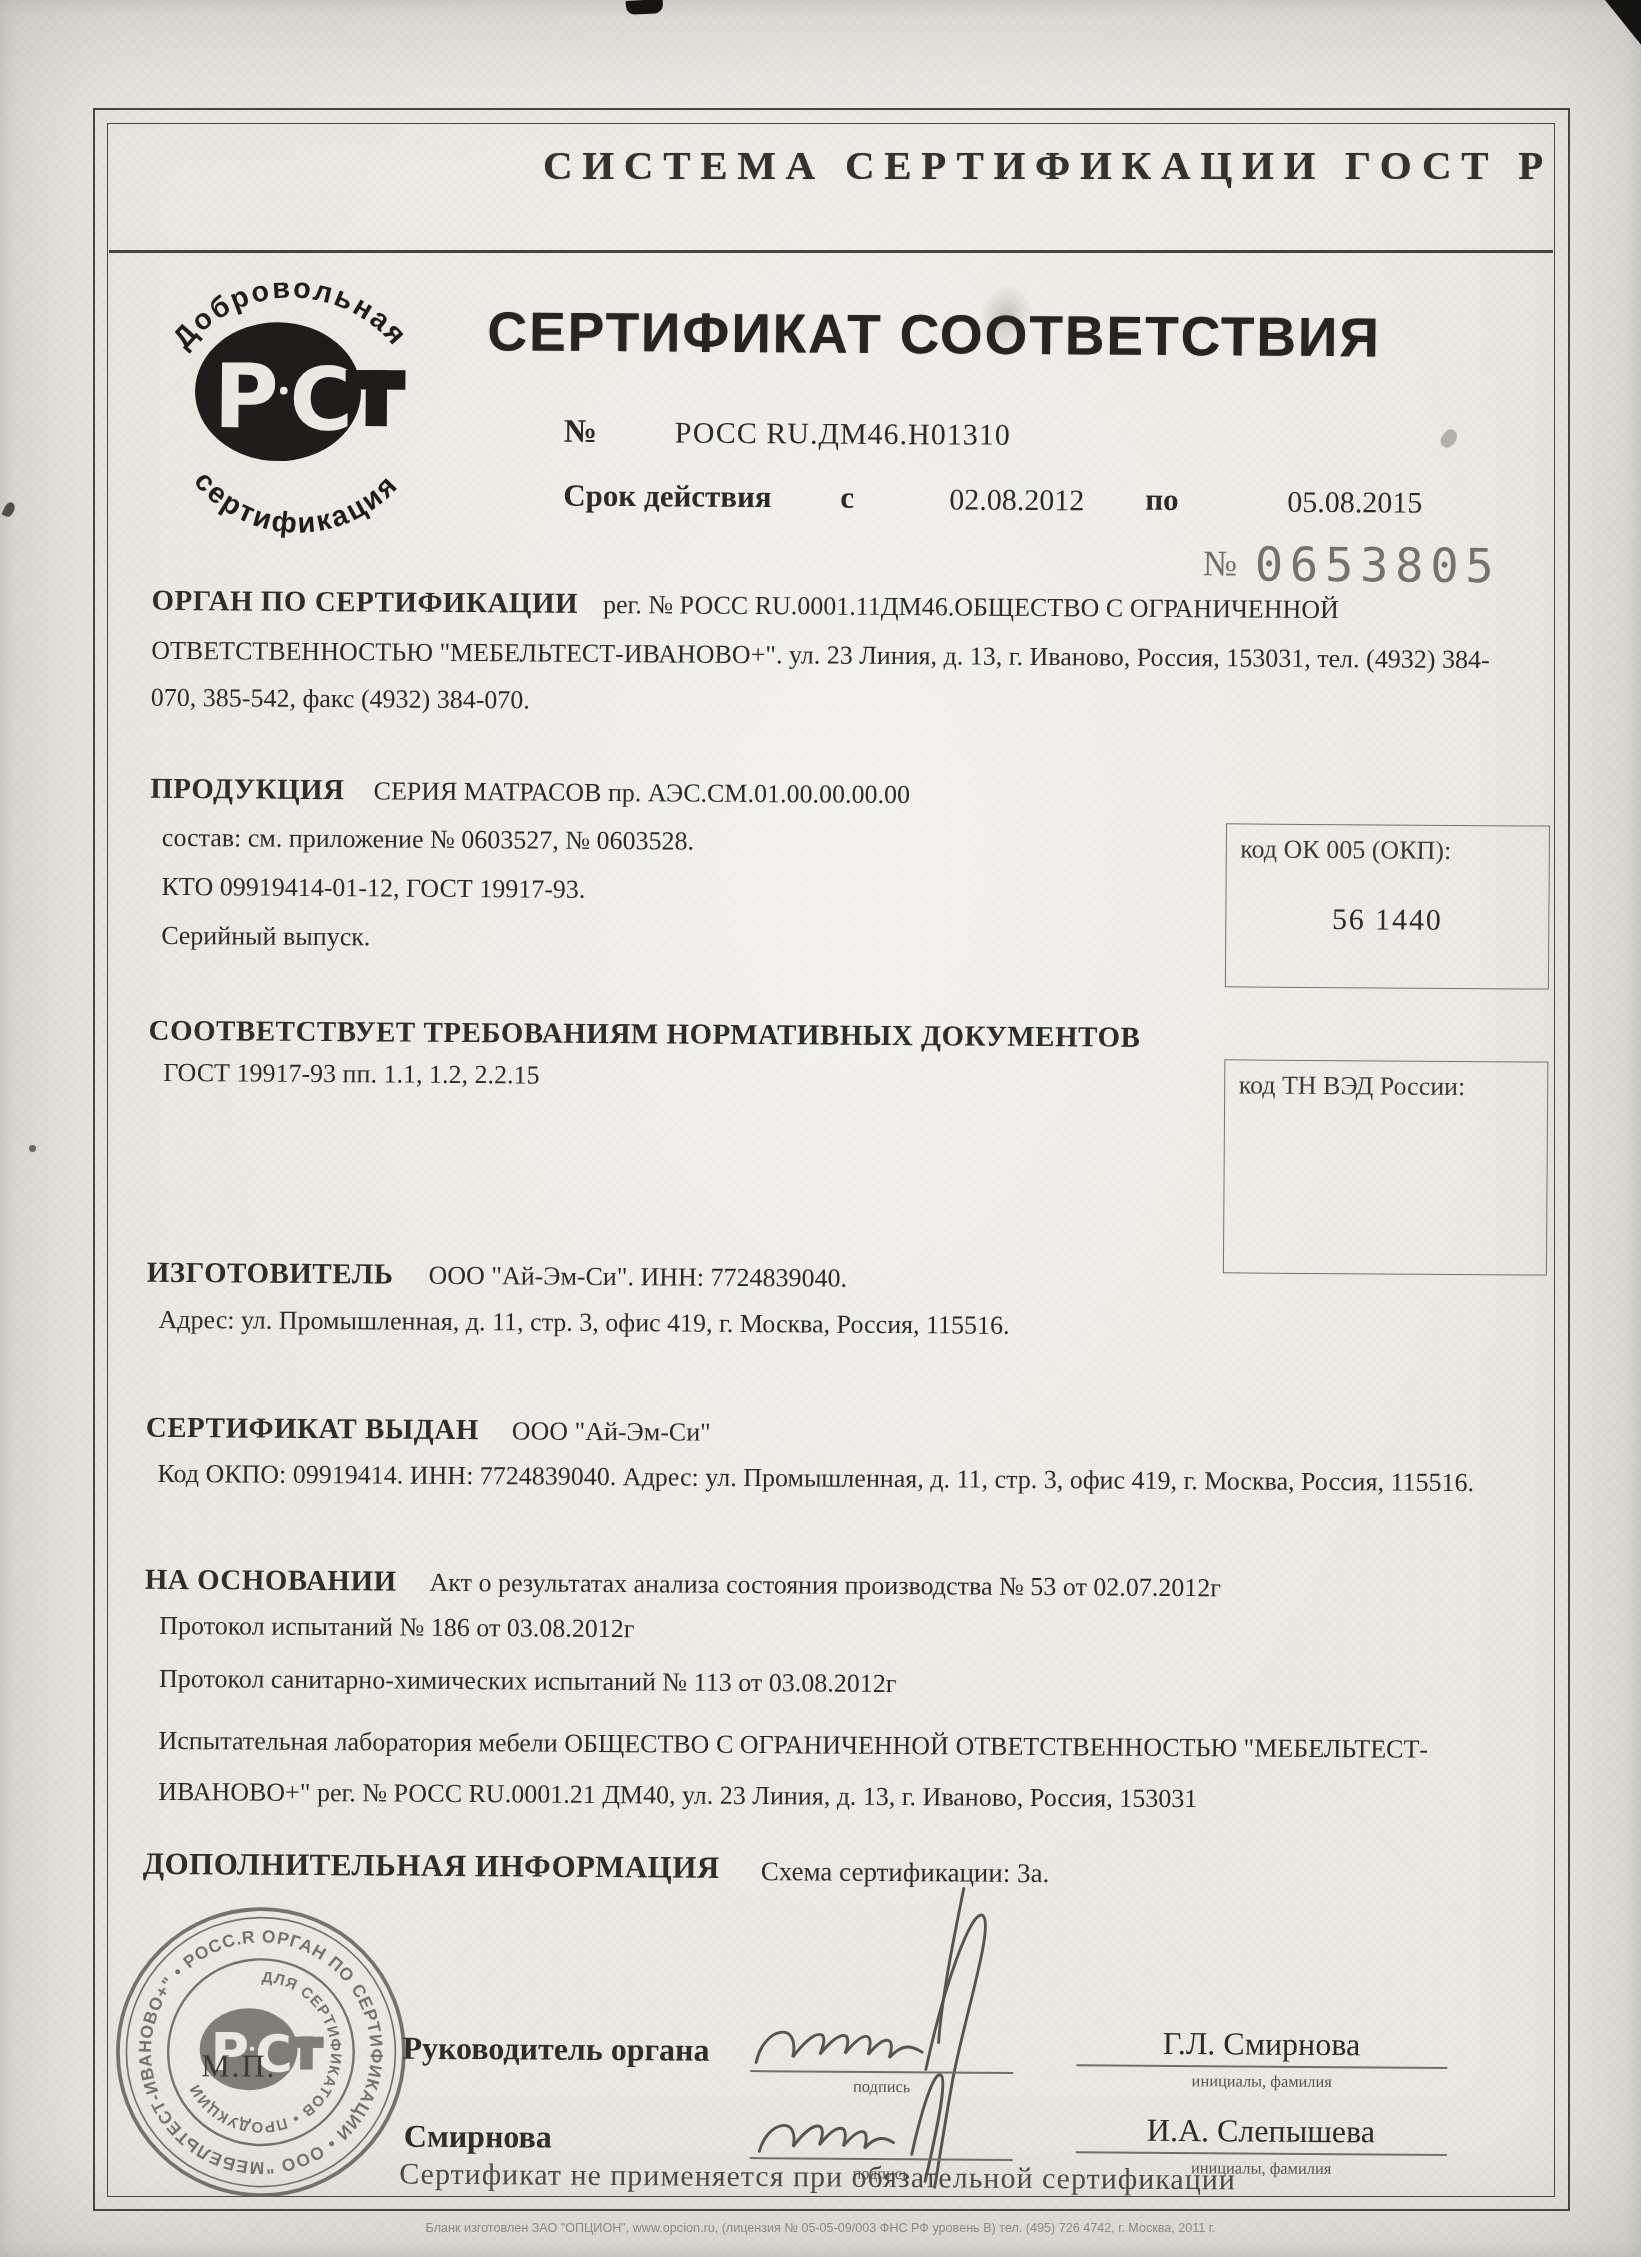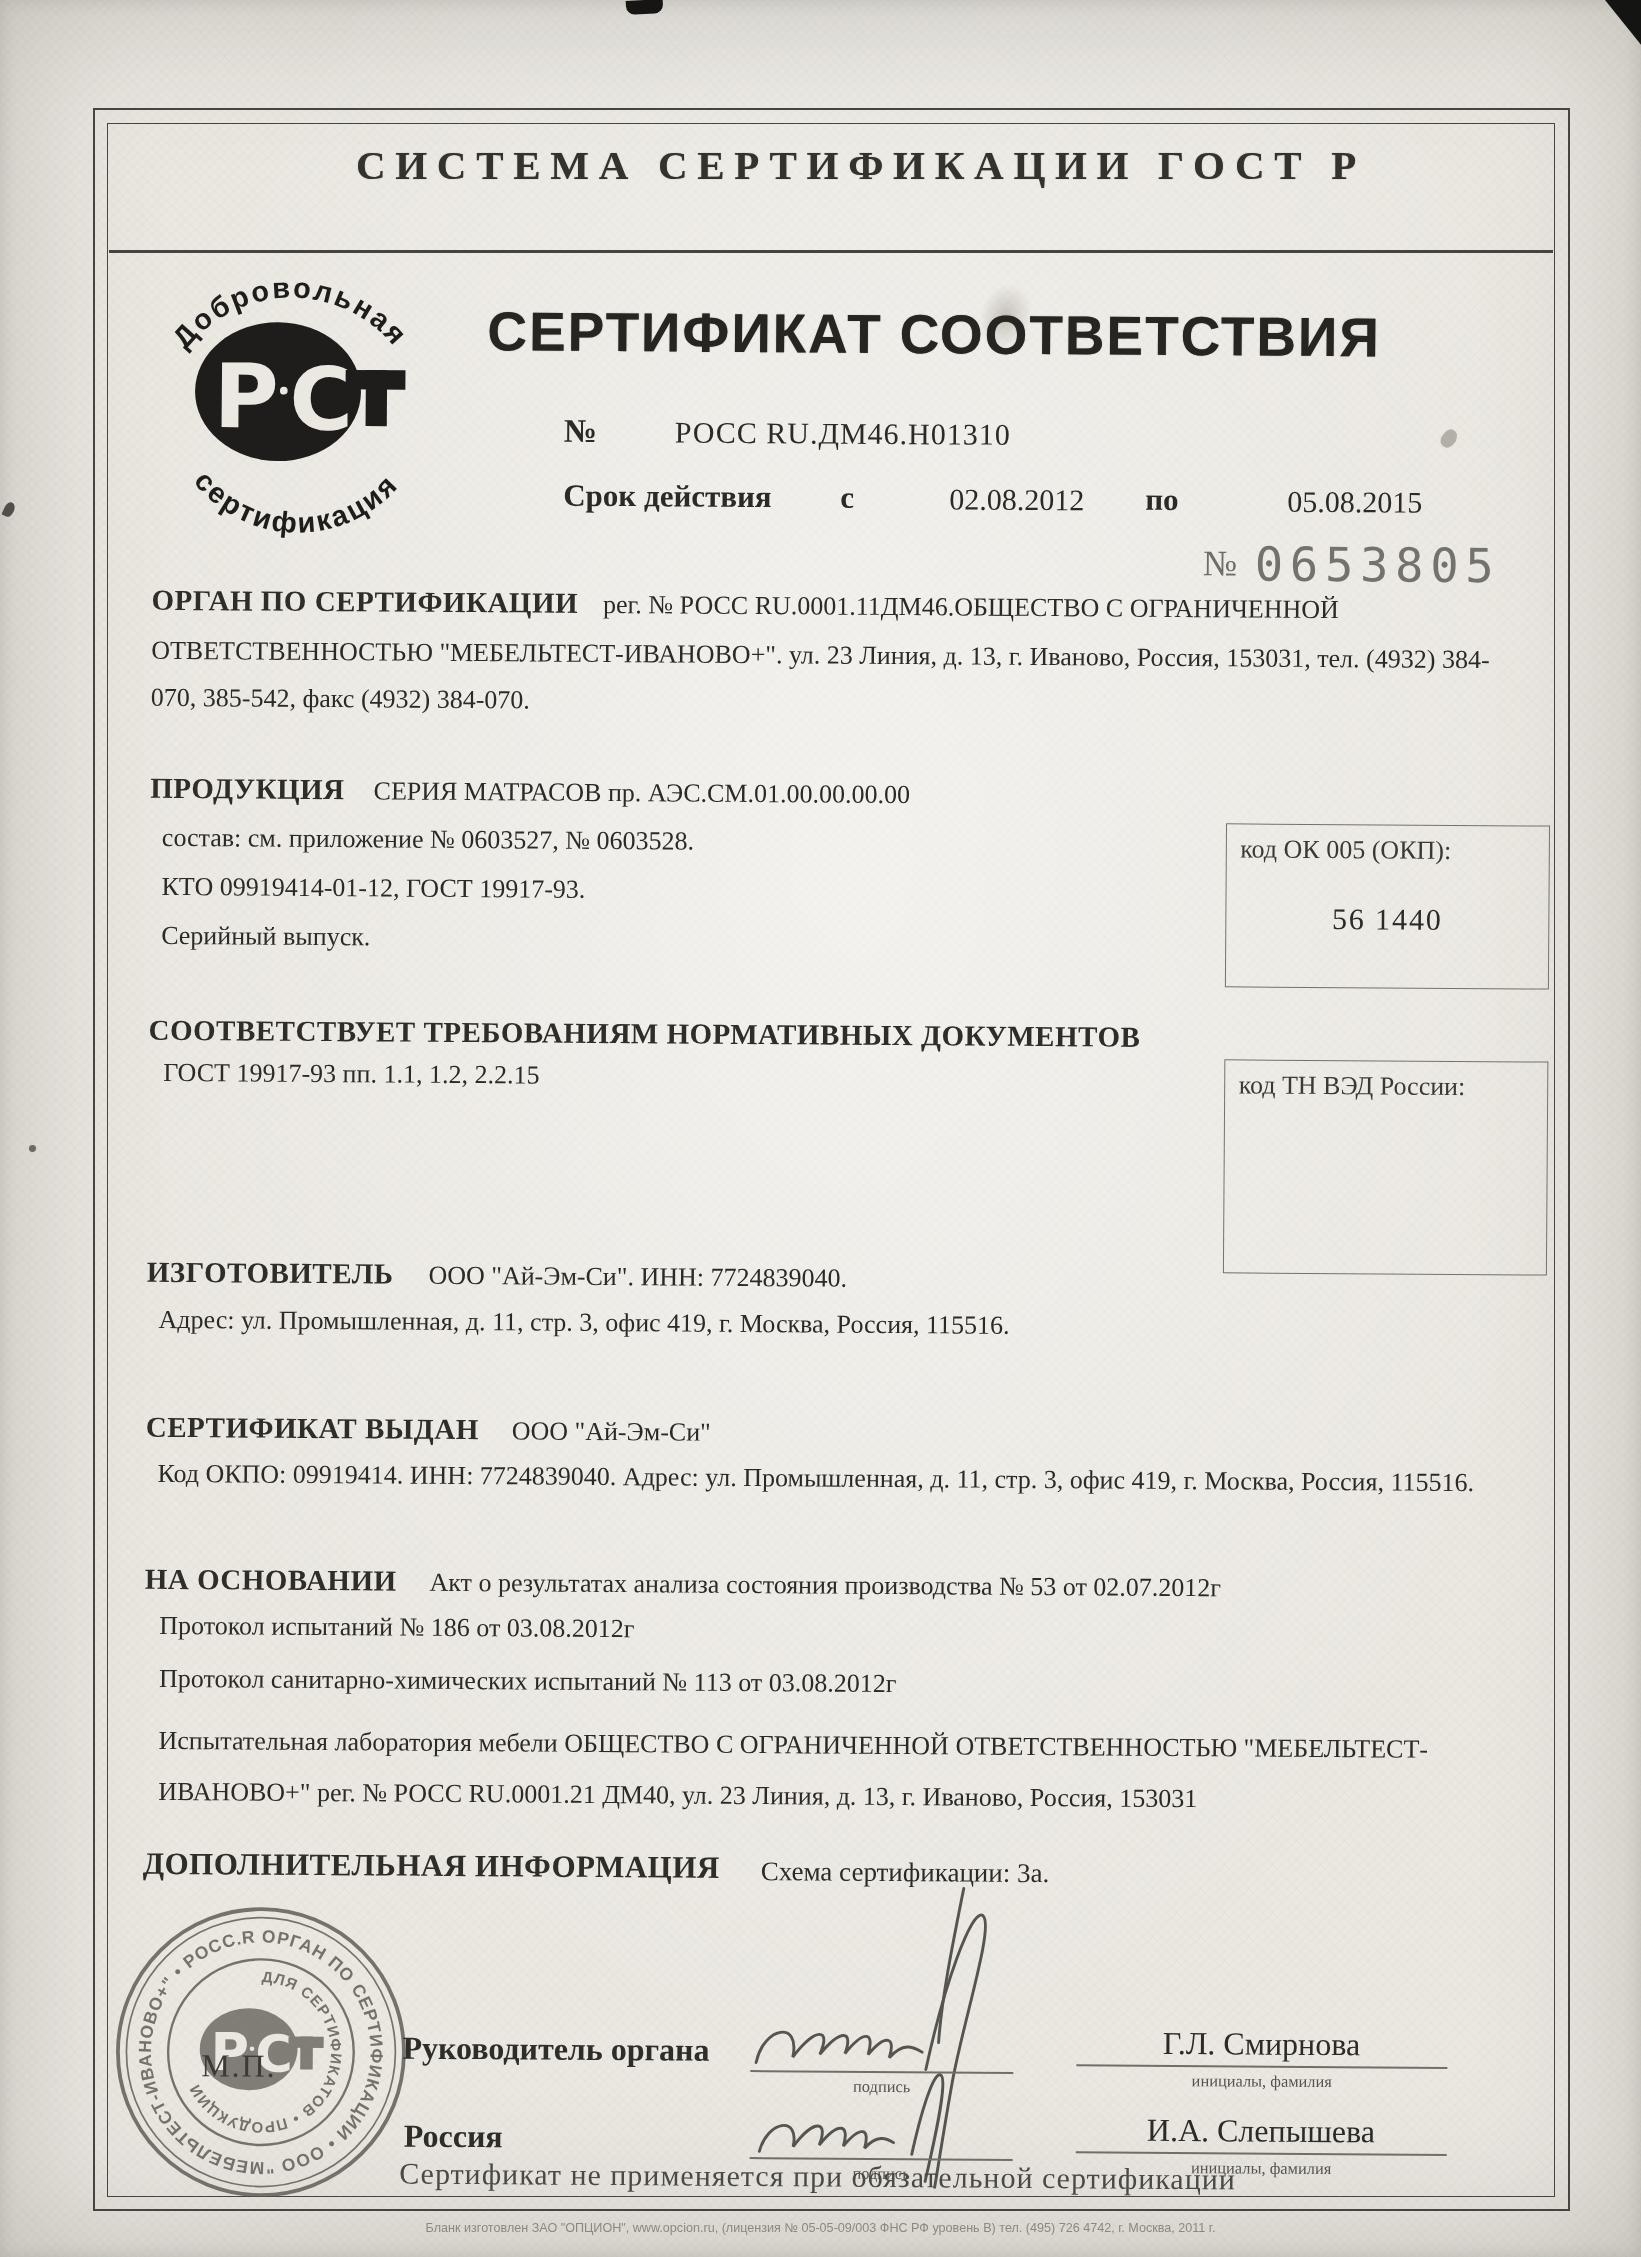--- a/index.html
+++ b/index.html
@@ -20,22 +20,22 @@
       var(--paper);
     box-shadow: inset 0 0 154px rgba(92,88,78,0.30), inset 0 0 17.4px rgba(92,88,78,0.18);
     color:var(--ink);
   }
   .abs{position:absolute;}
   
   .frame-outer{left:93px;top:108px;width:1473px;height:2099px;border:2.9px solid var(--frame);}
   .frame-inner{left:107px;top:123px;width:1446px;height:2072px;border:1.9px solid var(--frame);}
   .header-rule{left:109px;top:250px;width:1444px;height:2.9px;background:var(--frame);}
   
-  .h1{left:109px;top:141px;width:1444px;text-align:center;font-size:41px;font-weight:bold;
-      letter-spacing:9.7px;color:#33322d;text-shadow:0 0 1px rgba(45,44,38,.55);padding-left:30px;}
+  .h1{left:109px;top:141px;width:1444px;text-align:right;font-size:41px;font-weight:bold;
+      letter-spacing:9.7px;color:#33322d;text-shadow:0 0 1px rgba(45,44,38,.55);}
   .h2{left:109px;top:204px;width:1444px;text-align:center;font-size:29px;font-weight:bold;
       letter-spacing:2.9px;color:#33322d;text-shadow:0 0 1px rgba(45,44,38,.5);}
   .tilt{left:0;top:0;width:1641px;height:2257px;transform:rotate(0.4deg);transform-origin:174px 251px;}
   .doc-title{left:488px;top:297px;width:1052px;font-family:"Liberation Sans","DejaVu Sans",sans-serif;
       font-size:55px;font-weight:bold;letter-spacing:1.9px;color:#262521;white-space:nowrap;
       text-shadow:0 0 1px rgba(38,37,33,.6);}
   .num-label{left:565px;top:410px;font-size:33px;font-weight:bold;}
   .num-value{left:676px;top:412px;font-size:30px;letter-spacing:1px;}
   .validity-label{left:565px;top:475px;font-size:31px;font-weight:bold;}
   .from-label{left:842px;top:475px;font-size:31px;font-weight:bold;}
@@ -220,21 +220,21 @@
         </text>
         <text font-family="Liberation Sans, DejaVu Sans, sans-serif" font-size="16" font-weight="bold" letter-spacing="1" fill="currentColor">
           <textPath href="#stamp-inner-path" startOffset="0">ДЛЯ СЕРТИФИКАТОВ  •  ПРОДУКЦИИ</textPath>
         </text>
         <use href="#rst-emblem" transform="translate(90,106) scale(0.6)" opacity="0.9"></use>
       </g>
     </svg>
     <div class="abs mp">М.П.</div>
 
     <div class="abs head-label">Руководитель органа</div>
-    <div class="abs expert-label">Россия</div>
+    <div class="abs expert-label">Смирнова</div>
 
     <svg class="abs signatures" viewBox="0 0 340 320" aria-hidden="true">
       <g fill="none" stroke="#45443e" stroke-width="3" stroke-linecap="round" opacity="0.9">
         <path d="M 36,190 c 8,-38 46,-44 38,-6 c 24,-32 40,-30 28,-3 c 22,-27 35,-25 26,-1 c 20,-25 31,-23 24,1 c 18,-22 29,-19 22,3 c 14,-16 24,-12 34,-6"></path>
         <path d="M 212,196 C 230,110 258,28 270,36 C 282,46 252,140 240,206 C 234,240 228,280 222,318"></path>
         <path d="M 40,282 c 8,-32 42,-38 35,-5 c 22,-30 37,-27 27,-2 c 20,-25 32,-22 25,1 c 18,-22 28,-19 22,2 c 13,-14 22,-11 30,-6"></path>
         <path d="M 198,284 C 210,228 222,196 228,202 C 235,210 220,276 212,312"></path>
         <path d="M 250,8 C 240,60 228,120 225,168"></path>
       </g>
     </svg>

